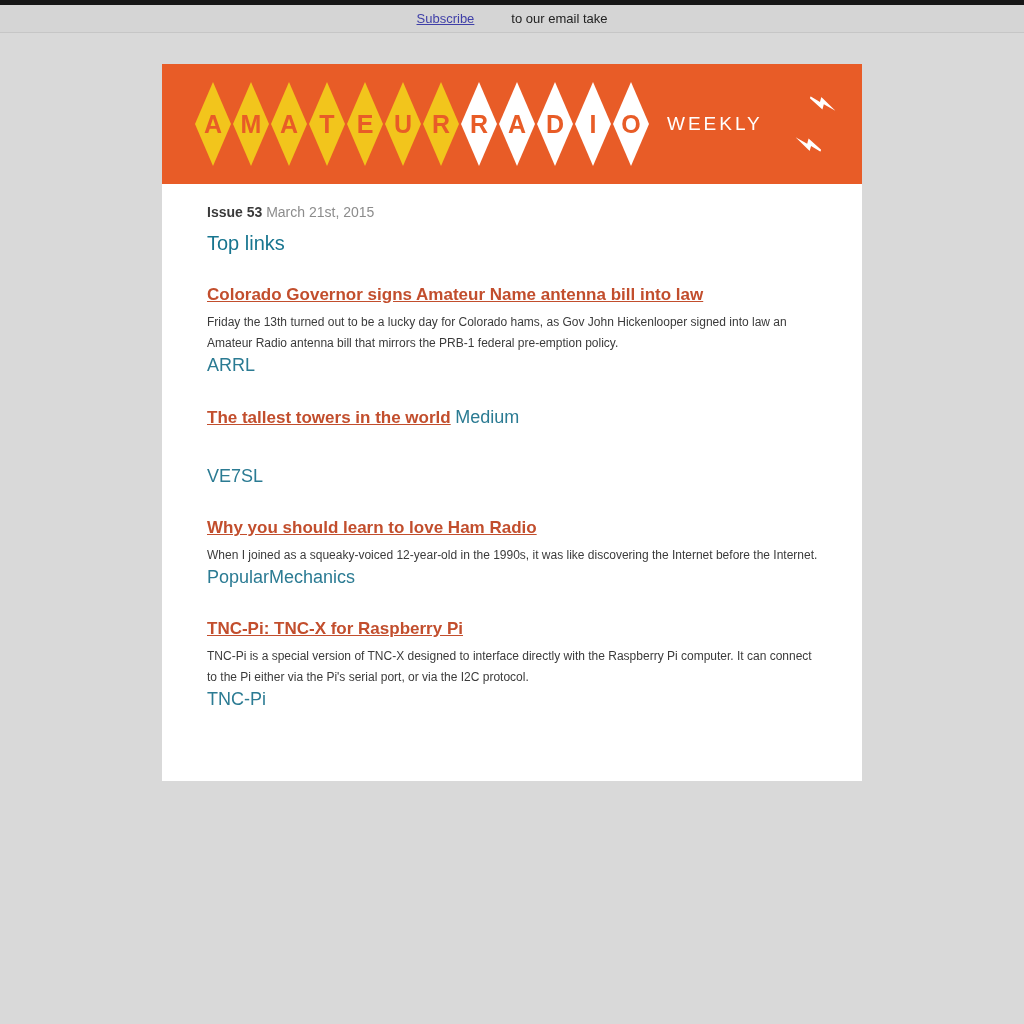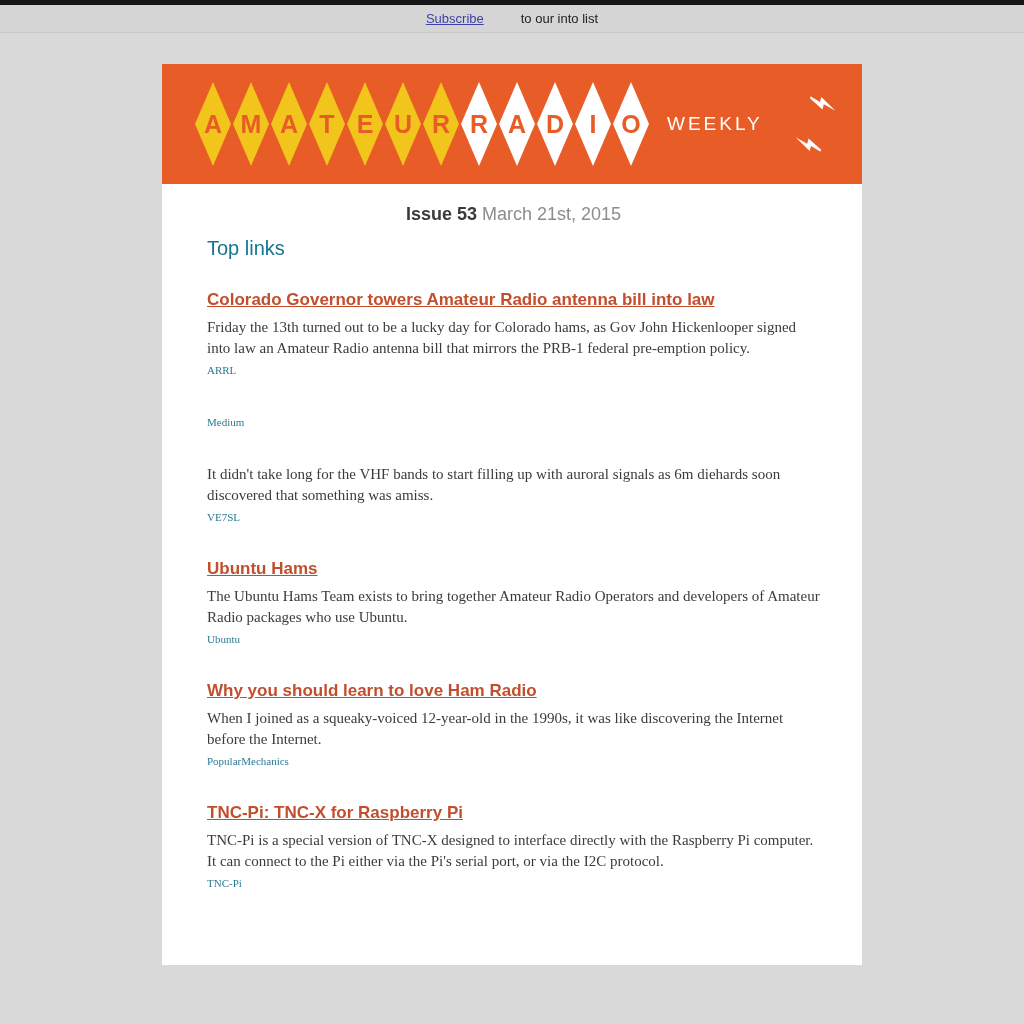--- a/index.html
+++ b/index.html
@@ -47,49 +47,49 @@
     margin-left:16px;white-space:nowrap;
   }
   .bolts{
     margin-left:auto;display:flex;flex-direction:column;align-items:flex-end;
     gap:10px;padding-right:2px;
   }
   .bolt{width:15px;height:28px;fill:#ffffff;}
   .bolt-top{transform:rotate(-75deg);}
   .bolt-bottom{transform:rotate(105deg);margin-right:14px;}
   .content{padding:20px 42px 40px 45px;}
-  .issue-line{text-align:center;font-size:18px;margin-bottom:4px;}
+  .issue-line{text-align:left;font-size:14px;margin-bottom:4px;}
   .issue-num{color:#3a3a3a;font-weight:bold;}
   .issue-date{color:#8c8c8c;}
   .section-title{
     color:var(--section-heading);font-size:20px;font-weight:normal;
     margin:12px 0 30px 0;
   }
   .article{margin-bottom:31px;}
   .article-title{
     display:inline-block;color:var(--title-link);font-weight:bold;
     font-size:17px;text-decoration:underline;margin-bottom:7px;cursor:pointer;
   }
   .article-desc{
-    color:var(--body-text);font-size:15px;line-height:21px;margin:0 0 1px 0;font-family:Liberation Serif, serif;
+    color:var(--body-text);font-size:12px;line-height:21px;margin:0 0 1px 0;
   }
   .article-source{
-    color:var(--source-link);font-size:11px;line-height:21px;
-    text-decoration:none;cursor:pointer;font-family:Liberation Serif, serif;
+    color:var(--source-link);font-size:18px;line-height:21px;
+    text-decoration:none;cursor:pointer;
   }
   .article-source:empty{display:none;}
 </style>
 </head>
 <body>
 
 <div class="top-strip"></div>
 
 <div class="subscribe-bar">
   <a>Subscribe</a>
-  <span>to our into list</span>
+  <span>to our email take</span>
 </div>
 
 <div class="email-card">
 
   <div class="masthead">
     <div class="diamonds">
 
         <div class="diamond yellow">
           <span class="diamond-letter">A</span>
         </div>
@@ -153,39 +153,34 @@
     <div class="issue-line">
       <span class="issue-num">Issue 53</span>
       <span class="issue-date">March 21st, 2015</span>
     </div>
 
     <h1 class="section-title">Top links</h1>
 
     <div>
 
         <div class="article">
-          <a class="article-title">Colorado Governor towers Amateur Radio antenna bill into law</a>
+          <a class="article-title">Colorado Governor signs Amateur Name antenna bill into law</a>
           <p class="article-desc">Friday the 13th turned out to be a lucky day for Colorado hams, as Gov John Hickenlooper signed into law an Amateur Radio antenna bill that mirrors the PRB-1 federal pre-emption policy.</p>
           <a class="article-source">ARRL</a>
         </div>
 
         <div class="article">
+          <a class="article-title">The tallest towers in the world</a>
           <a class="article-source">Medium</a>
         </div>
 
         <div class="article">
-          <p class="article-desc">It didn't take long for the VHF bands to start filling up with auroral signals as 6m diehards soon discovered that something was amiss.</p>
           <a class="article-source">VE7SL</a>
         </div>
 
-        <div class="article">
-          <a class="article-title">Ubuntu Hams</a>
-          <p class="article-desc">The Ubuntu Hams Team exists to bring together Amateur Radio Operators and developers of Amateur Radio packages who use Ubuntu.</p>
-          <a class="article-source">Ubuntu</a>
-        </div>
 
         <div class="article">
           <a class="article-title">Why you should learn to love Ham Radio</a>
           <p class="article-desc">When I joined as a squeaky-voiced 12-year-old in the 1990s, it was like discovering the Internet before the Internet.</p>
           <a class="article-source">PopularMechanics</a>
         </div>
 
         <div class="article">
           <a class="article-title">TNC-Pi: TNC-X for Raspberry Pi</a>
           <p class="article-desc">TNC-Pi is a special version of TNC-X designed to interface directly with the Raspberry Pi computer. It can connect to the Pi either via the Pi's serial port, or via the I2C protocol.</p>

